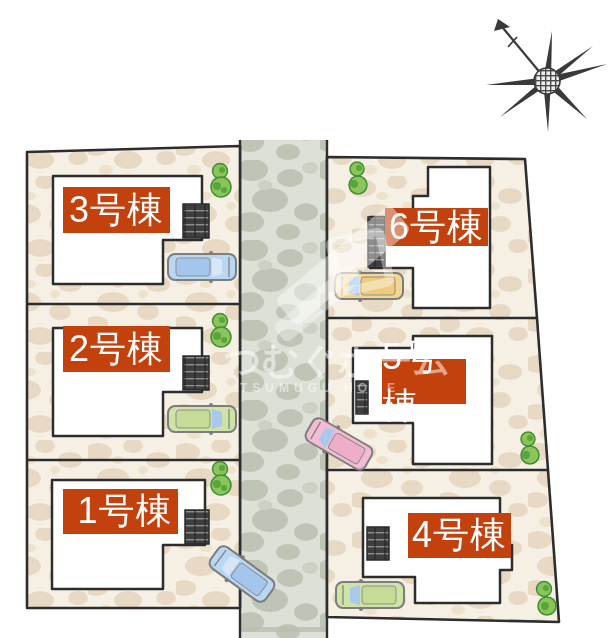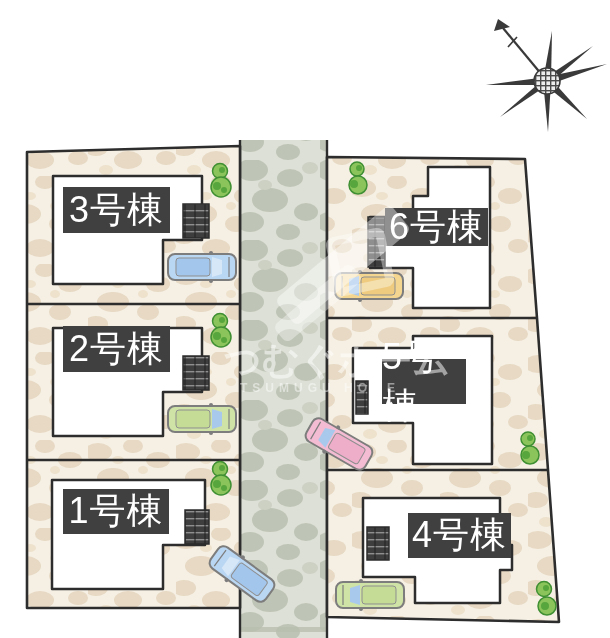--- a/index.html
+++ b/index.html
@@ -1,24 +1,24 @@
 <!DOCTYPE html>
 <html><head>
 <meta charset="utf-8">
 <style>
   html,body{margin:0;padding:0;background:#ffffff;}
   #canvas{position:relative;width:610px;height:638px;background:#ffffff;overflow:hidden;
           font-family:"Liberation Sans",sans-serif;}
   #plan-svg{position:absolute;left:0;top:0;}
-  .bl{position:absolute;background:#404040;color:#ffffff;font-size:36px;
+  .bl{position:absolute;background:#c2410c;color:#ffffff;font-size:36px;
       display:flex;align-items:center;justify-content:center;letter-spacing:1px;
       font-family:"Liberation Sans",sans-serif;}
   #lbl-3{left:63px;top:187px;width:107px;height:46px;}
   #lbl-2{left:63px;top:326px;width:107px;height:46px;}
-  #lbl-1{left:63px;top:489px;width:106px;height:45px;}
+  #lbl-1{left:63px;top:489px;width:106px;height:45px;padding-left:9px;}
   #lbl-6{left:385px;top:208px;width:103px;height:38px;}
   #lbl-5{left:382px;top:359px;width:84px;height:45px;}
   #lbl-4{left:408px;top:513px;width:103px;height:45px;}
   
   #watermark{position:absolute;left:0;top:0;width:610px;height:638px;pointer-events:none;}
   .wm-bar{position:absolute;background:rgba(255,255,255,0.42);border-radius:6px;}
   #wm-bar1{left:268px;top:248px;width:150px;height:34px;transform:rotate(-40deg);}
   #wm-bar2{left:268px;top:292px;width:100px;height:22px;transform:rotate(-40deg);opacity:.85;}
   #wm-sq{position:absolute;left:330px;top:232px;width:42px;height:42px;
          border:9px solid rgba(255,255,255,0.38);border-radius:8px;transform:rotate(-12deg);}

